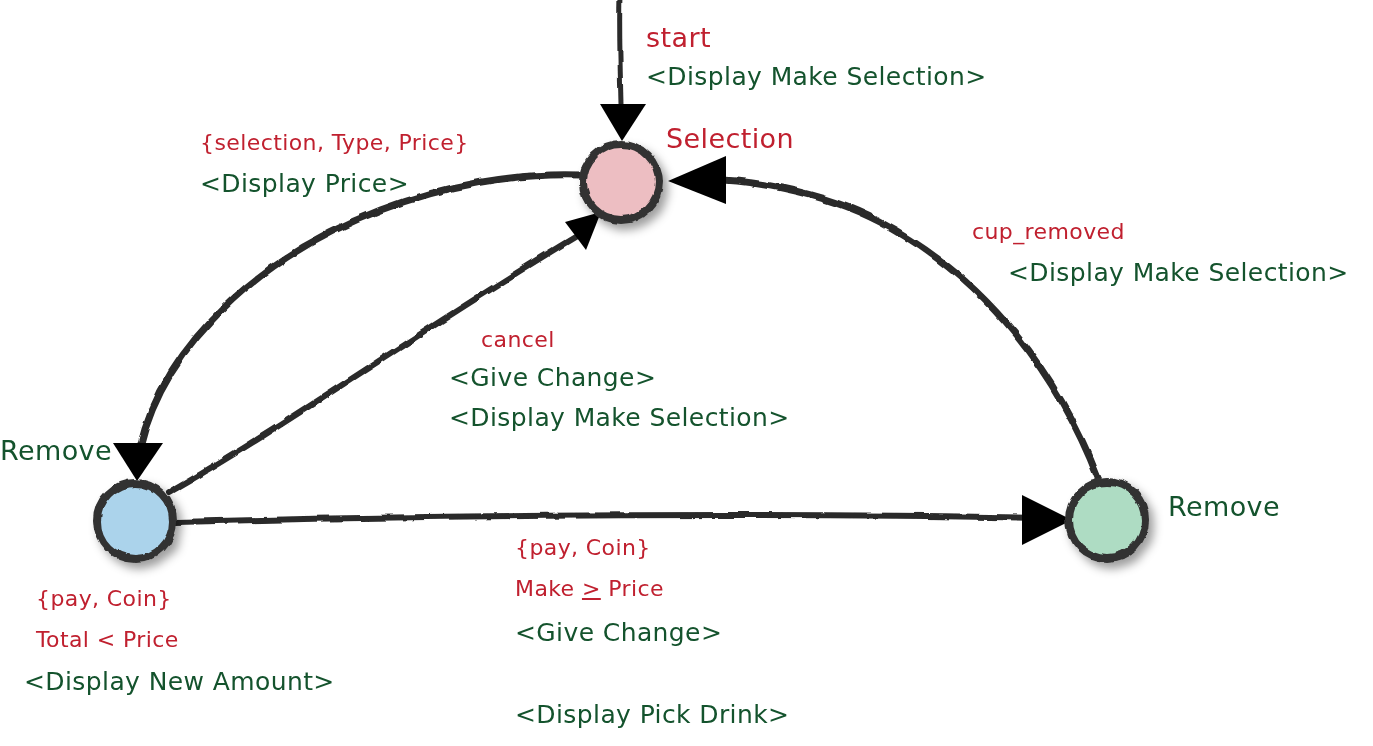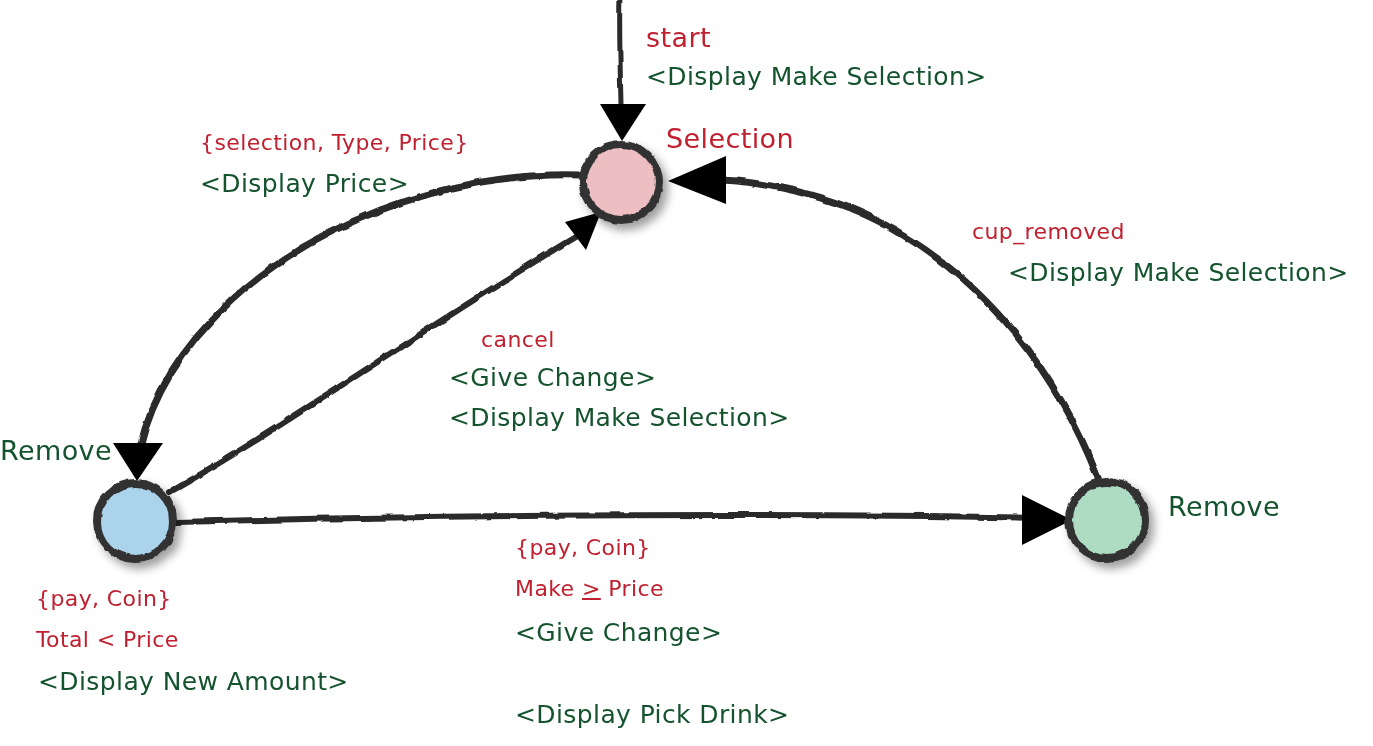--- a/index.html
+++ b/index.html
@@ -119,20 +119,20 @@
   <div class="lbl lbl-red trans-line" style="left:449px; top:328px;margin-left:32px;">cancel</div>
   <div class="lbl lbl-black trans-act" style="left:449px; top:365px;">&lt;Give Change&gt;</div>
   <div class="lbl lbl-black trans-act" style="left:449px; top:405px;">&lt;Display Make Selection&gt;</div>
 
   <div class="lbl lbl-black state-name" style="left:0px; top:437px;">Remove</div>
 
   <div class="lbl lbl-green state-name" style="left:1168px; top:493px;">Remove</div>
 
   <div class="lbl lbl-red trans-line" style="left:36px; top:587px;">{pay, Coin}</div>
   <div class="lbl lbl-red trans-line" style="left:36px; top:628px;">Total &lt; Price</div>
-  <div class="lbl lbl-black trans-act" style="left:38px; top:669px;text-align:center;">&lt;Display New Amount&gt;</div>
+  <div class="lbl lbl-black trans-act" style="left:24px; top:669px;text-align:center;">&lt;Display New Amount&gt;</div>
 
   <div class="lbl lbl-red trans-line" style="left:515px; top:536px;">{pay, Coin}</div>
   <div class="lbl lbl-red trans-line" style="left:515px; top:577px;"><span>Make </span><span class="ge-underline">&gt;</span><span> Price</span></div>
   <div class="lbl lbl-black trans-act" style="left:515px; top:620px;">&lt;Give Change&gt;</div>
   <div class="lbl lbl-black trans-act" style="left:515px; top:702px;">&lt;Display Pick Drink&gt;</div>
 
 </div>
 
 </body></html>

